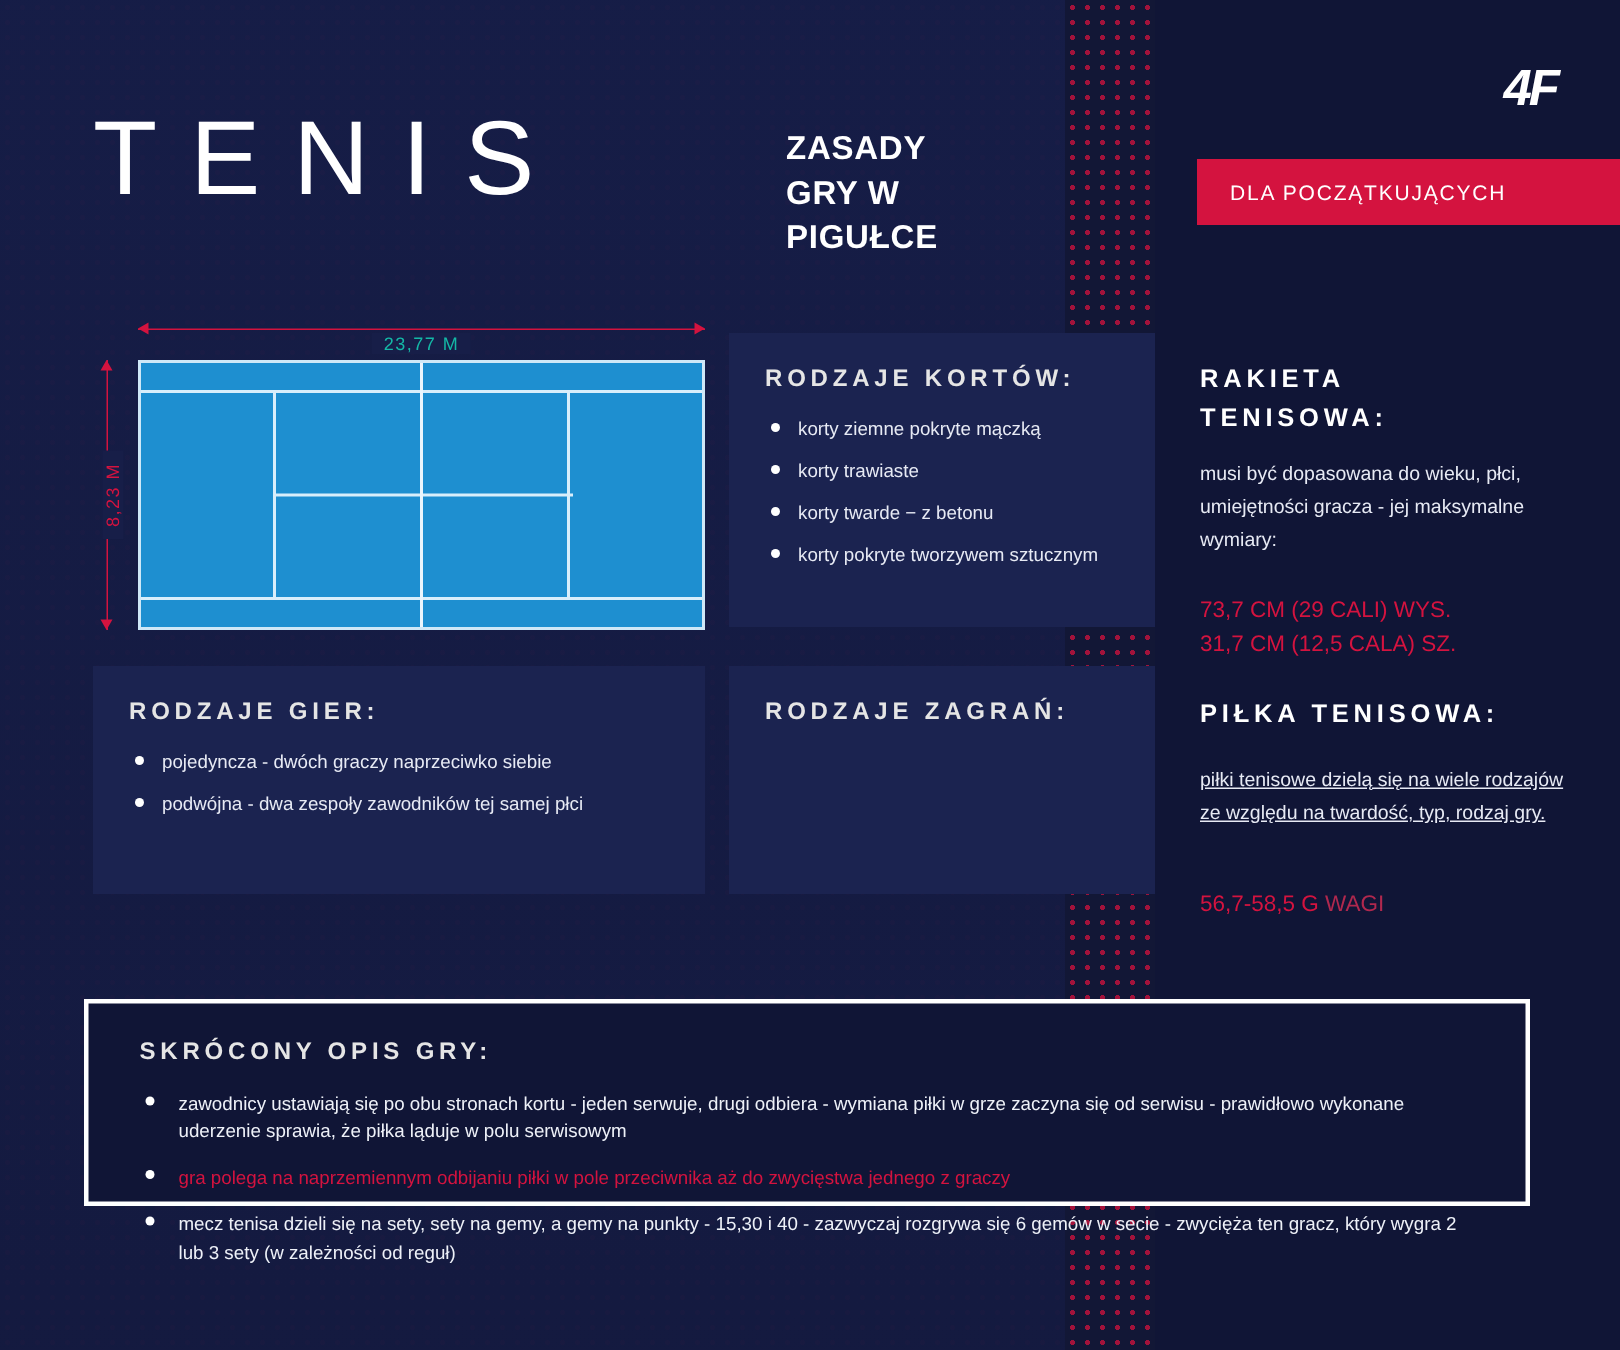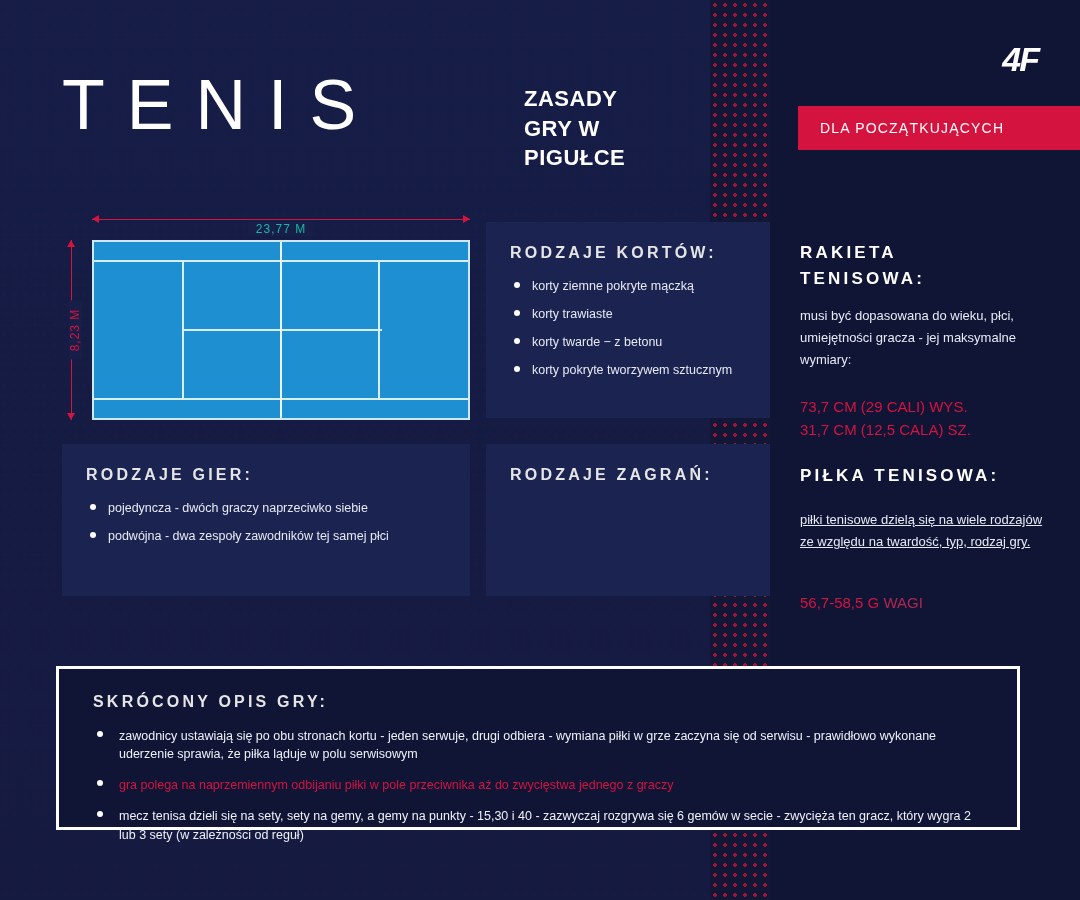--- a/index.html
+++ b/index.html
@@ -123,21 +123,21 @@
   .rp{
     position:absolute;left:800px;width:250px;color:#e7eaf4;font-size:13px;line-height:1.7;
   }
   .rred{
     position:absolute;left:800px;width:270px;color:#d4133f;font-size:15px;line-height:1.5;
   }
   .rred .dim{color:#b0284e;}
 
   
   #bottom{
-    position:absolute;left:56px;top:666px;width:964px;height:164px;
+    position:absolute;left:56px;top:666px;width:964px;height:138px;
     border:3px solid #ffffff;background:#101536;box-sizing:border-box;
     padding:24px 34px;
   }
   #bottom .card-title{letter-spacing:3.2px;}
   #bottom ul.list{margin-top:16px;}
   #bottom ul.list li{font-size:12.5px;line-height:1.45;margin-bottom:13px;padding-left:26px;color:#eef1f8;}
   #bottom ul.list li:before{left:4px;top:4px;}
   #bottom ul.list li.hl{color:#d4133f;}
   #bottom ul.list li.hl:before{background:#ffffff;}
 </style>

